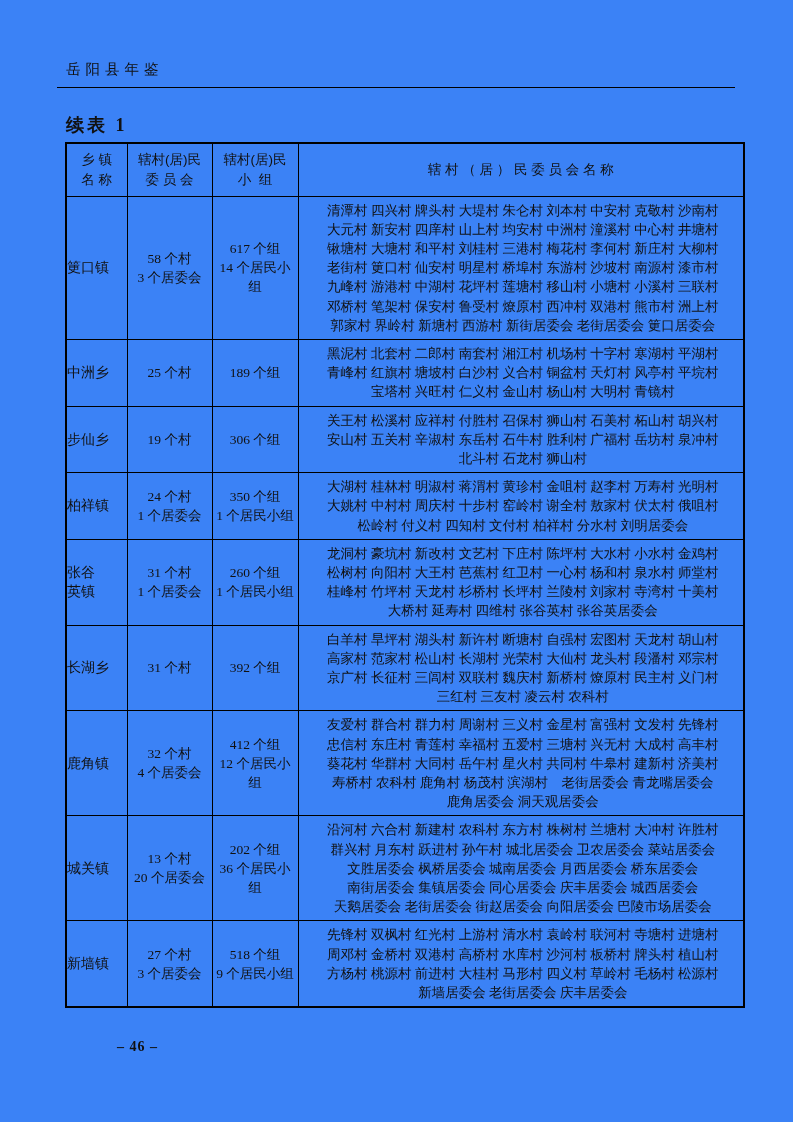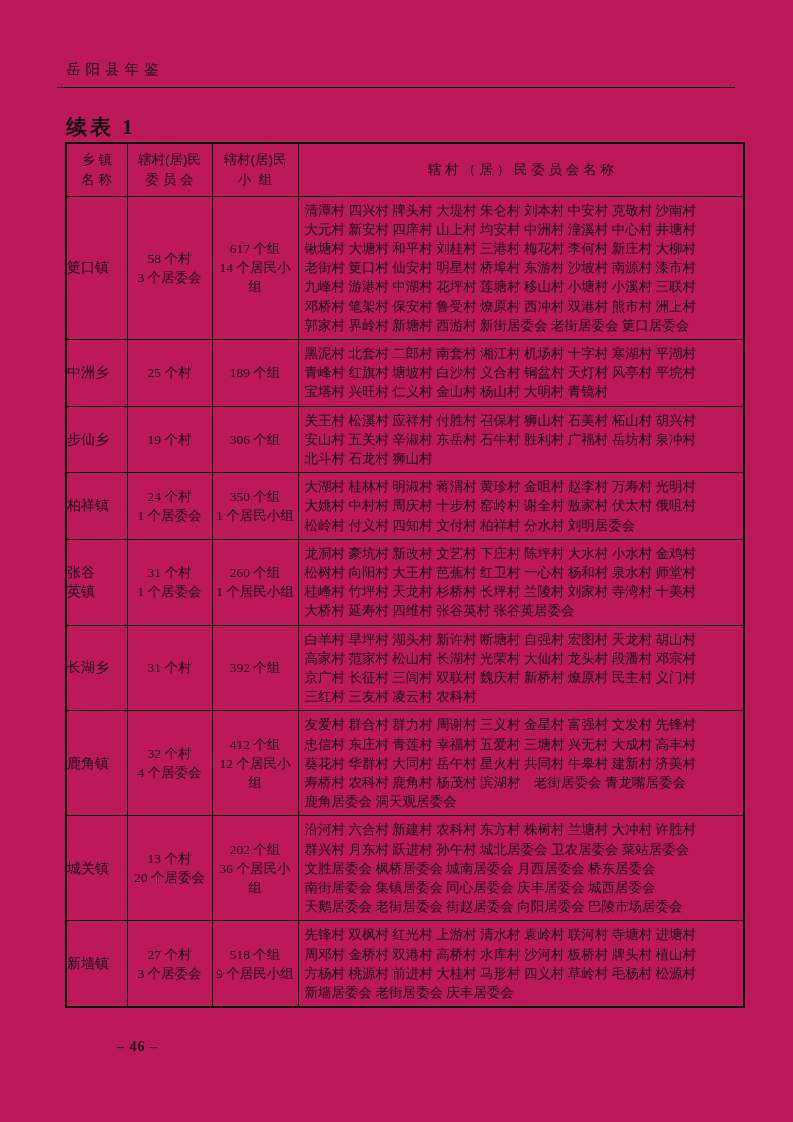--- a/index.html
+++ b/index.html
@@ -1,20 +1,20 @@
 <!DOCTYPE html>
 <html><head>
 <meta charset="utf-8">
 <style>
   * { margin:0; padding:0; box-sizing:border-box; }
   html,body { background:#e8e8e8; }
   .page {
     position:relative;
     width:793px; height:1122px;
-    background:#be185d;
+    background:#3b82f6;
     margin:0 auto;
     overflow:hidden;
     font-family:"Liberation Serif","DejaVu Serif",serif;
     color:#111;
   }
   .content {
     position:absolute;
     left:57px; top:0;
     width:678px;
   }
@@ -26,21 +26,21 @@
     padding-left:9px;
   }
   .head-rule {
     position:absolute;
     top:87px; left:0; width:100%;
     border-top:1.6px solid #000;
   }
   .table-caption {
     position:absolute;
     top:113px; left:9px;
-    font-size:21px;
+    font-size:18px;
     font-weight:bold;
     letter-spacing:3px;
   }
   table.main {
     position:absolute;
     top:142px; left:8px;
     width:678px;
     border-collapse:collapse;
     table-layout:fixed;
   }
@@ -65,21 +65,21 @@
     white-space:pre-wrap;
   }
   td.col-committees, td.col-groups {
     text-align:center;
     font-size:13.5px;
     line-height:19px;
     padding:4px 1px;
     white-space:pre-wrap;
   }
   td.col-list {
-    text-align:left;
+    text-align:center;
     font-size:13.5px;
     line-height:19.2px;
     padding:4px 2px 4px 6px;
   }
   .cell-line { white-space:pre-wrap; }
   .page-number {
     position:absolute;
     top:1039px; left:60px;
     font-size:14px;
     letter-spacing:1px;

